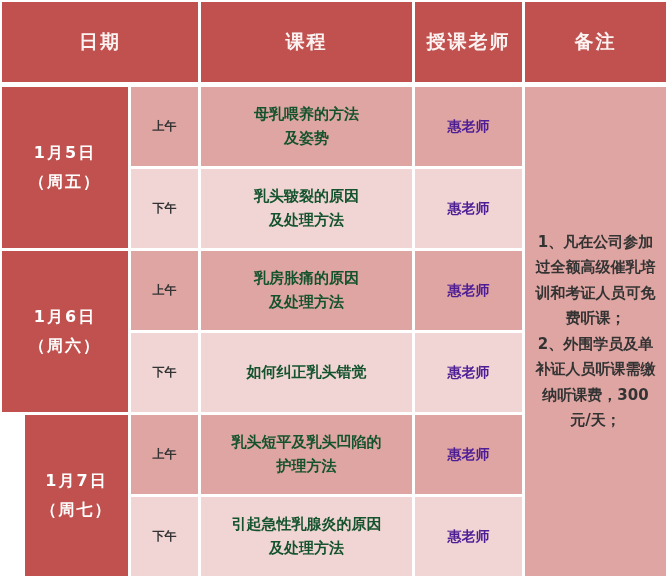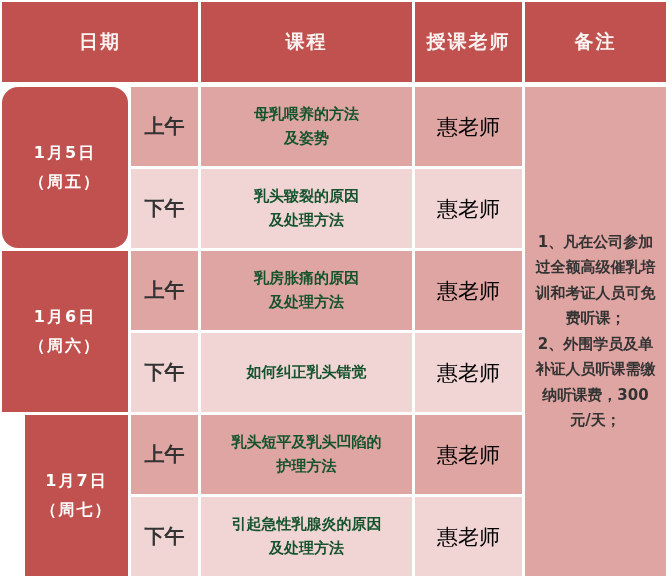--- a/index.html
+++ b/index.html
@@ -25,26 +25,26 @@
     border-bottom:2px solid #ffffff;
   }
   .hdr-date{grid-column:1/3;grid-row:1;}
   .hdr-course{grid-column:3;grid-row:1;}
   .hdr-teacher{grid-column:4;grid-row:1;}
   .hdr-notes{grid-column:5;grid-row:1;}
   .datecell{
     grid-column:1;background:#C0514E;color:#ffffff;
     font-weight:700;font-size:16px;letter-spacing:2px;line-height:1.8;
   }
-  .d1{grid-row:2/4;border-radius:16px;} .d2{grid-row:4/6;} .d3{grid-row:6/8;}
+  .d1{grid-row:2/4;} .d2{grid-row:4/6;} .d3{grid-row:6/8;}
   .am{background:#DFA5A2;}
   .pm{background:#F0D5D4;}
-  .ampm{grid-column:2;font-size:20px;font-weight:600;color:#333333;}
+  .ampm{grid-column:2;font-size:12px;font-weight:600;color:#333333;}
   .course{grid-column:3;font-size:15px;font-weight:600;color:#14532d;line-height:1.55;}
-  .teacher{grid-column:4;font-size:21px;font-weight:400;color:#000000;}
+  .teacher{grid-column:4;font-size:14px;font-weight:700;color:#4c1d95;}
   .r2{grid-row:2;} .r3{grid-row:3;} .r4{grid-row:4;}
   .r5{grid-row:5;} .r6{grid-row:6;} .r7{grid-row:7;}
   .notescell{
     grid-column:5;grid-row:2/8;background:#DFA5A2;
     display:flex;flex-direction:column;align-items:center;justify-content:center;
     padding:17px 7px;color:#333333;
   }
   .note-item{
     font-size:15px;font-weight:700;line-height:1.7;
     text-align:center;white-space:normal;

